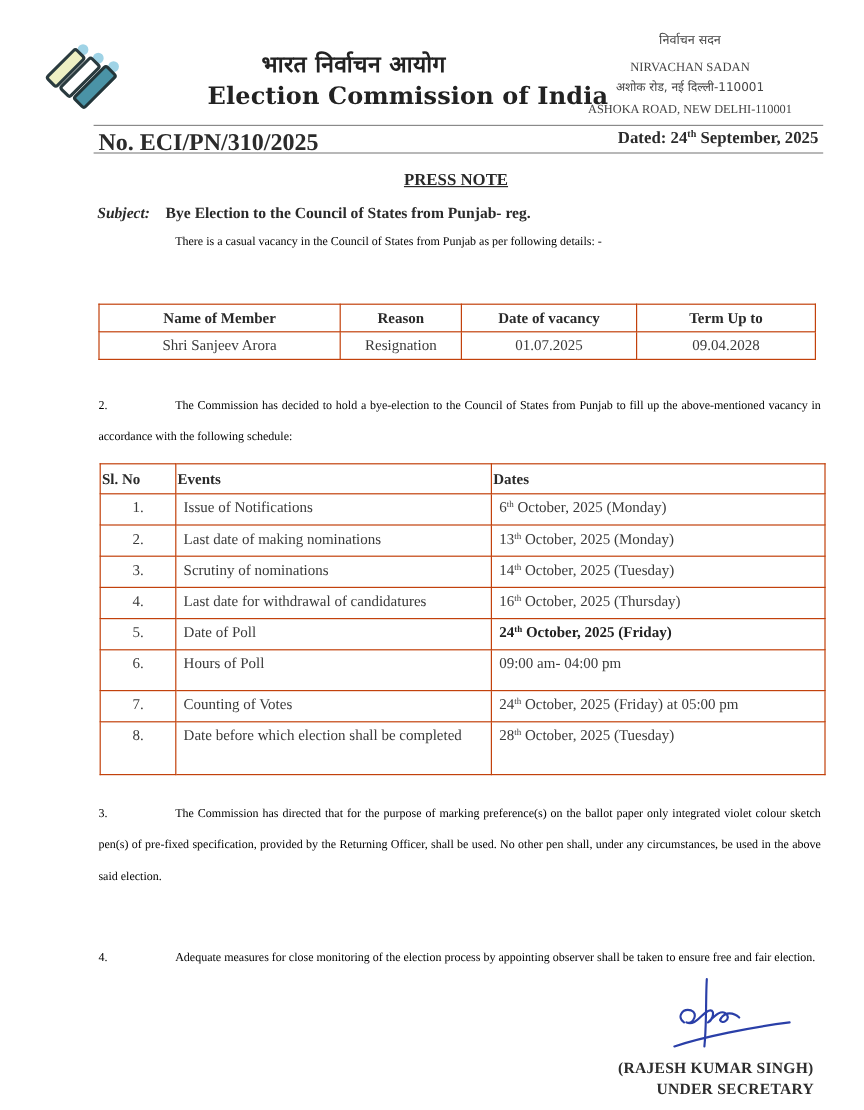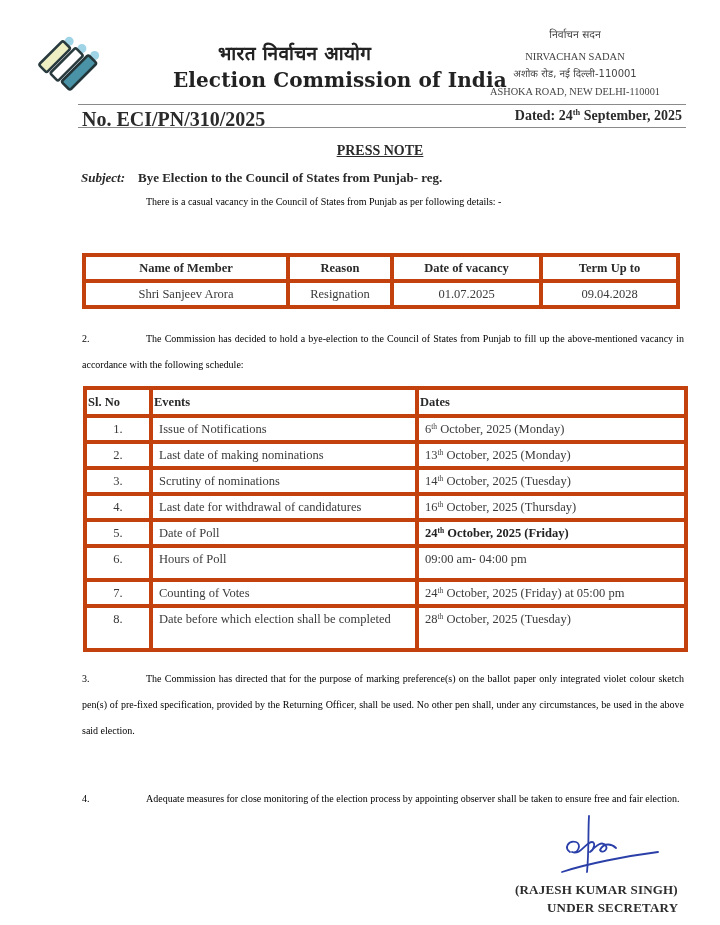--- a/index.html
+++ b/index.html
@@ -36,21 +36,21 @@
   .subject { left: 81px; top: 170px; font-size: 13px; color: #2a2a2a; }
   .subject .lbl { font-weight: bold; display: inline-block; width: 57px; font-style: italic; }
   .subject .txt { font-weight: bold; }
 
   .para { left: 82px; width: 602px; font-size: 10px; line-height: 26px; color: #000000; text-align: justify; }
   .para .num { display: inline-block; width: 64px; }
   .indent { display: inline-block; width: 64px; }
 
   
   table { border-collapse: collapse; position: absolute; }
-  td, th { border: 4px solid #c2410c; font-size: 12.5px; color: #3a3a3a; }
+  td, th { border: 1px solid #c2410c; font-size: 12.5px; color: #3a3a3a; }
   th { font-weight: bold; color: #2a2a2a; }
 
   .tbl-vacancy { left: 82px; top: 253px; width: 598px; }
   .tbl-vacancy th, .tbl-vacancy td { text-align: center; height: 22px; padding: 0; }
 
   .tbl-schedule { left: 83px; top: 386px; width: 605px; }
   .tbl-schedule th { height: 22px; text-align: left; }
   .tbl-schedule td { vertical-align: top; padding: 3px 6px 0 6px; line-height: 16px; }
   .tbl-schedule td.sl { text-align: center; width: 62px; padding-left: 0; padding-right: 0; }
   .tbl-schedule td.ev { width: 250px; }

